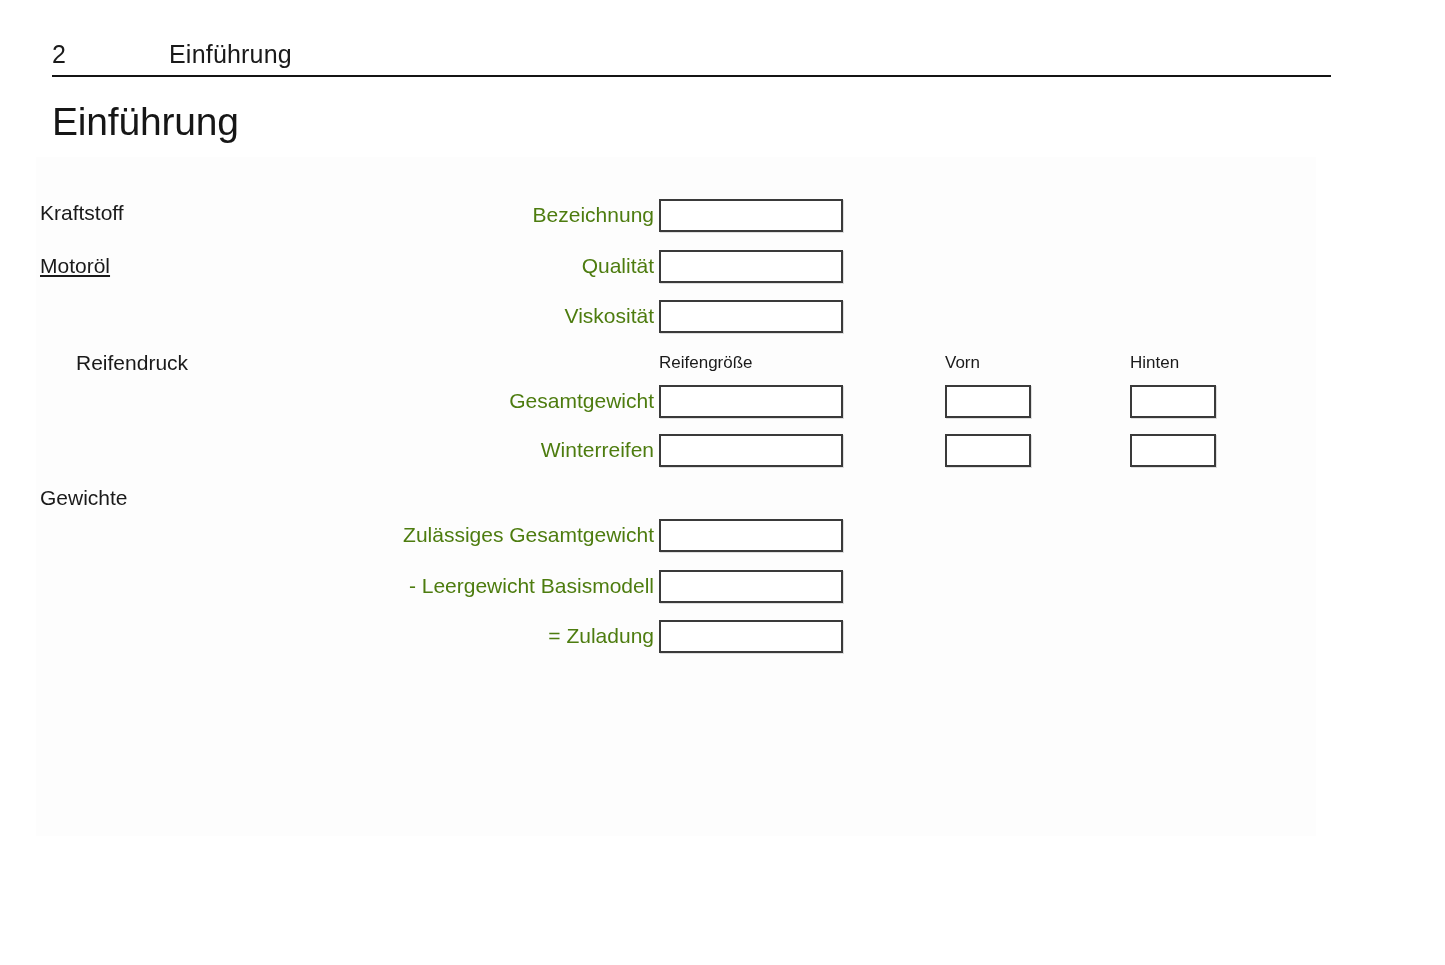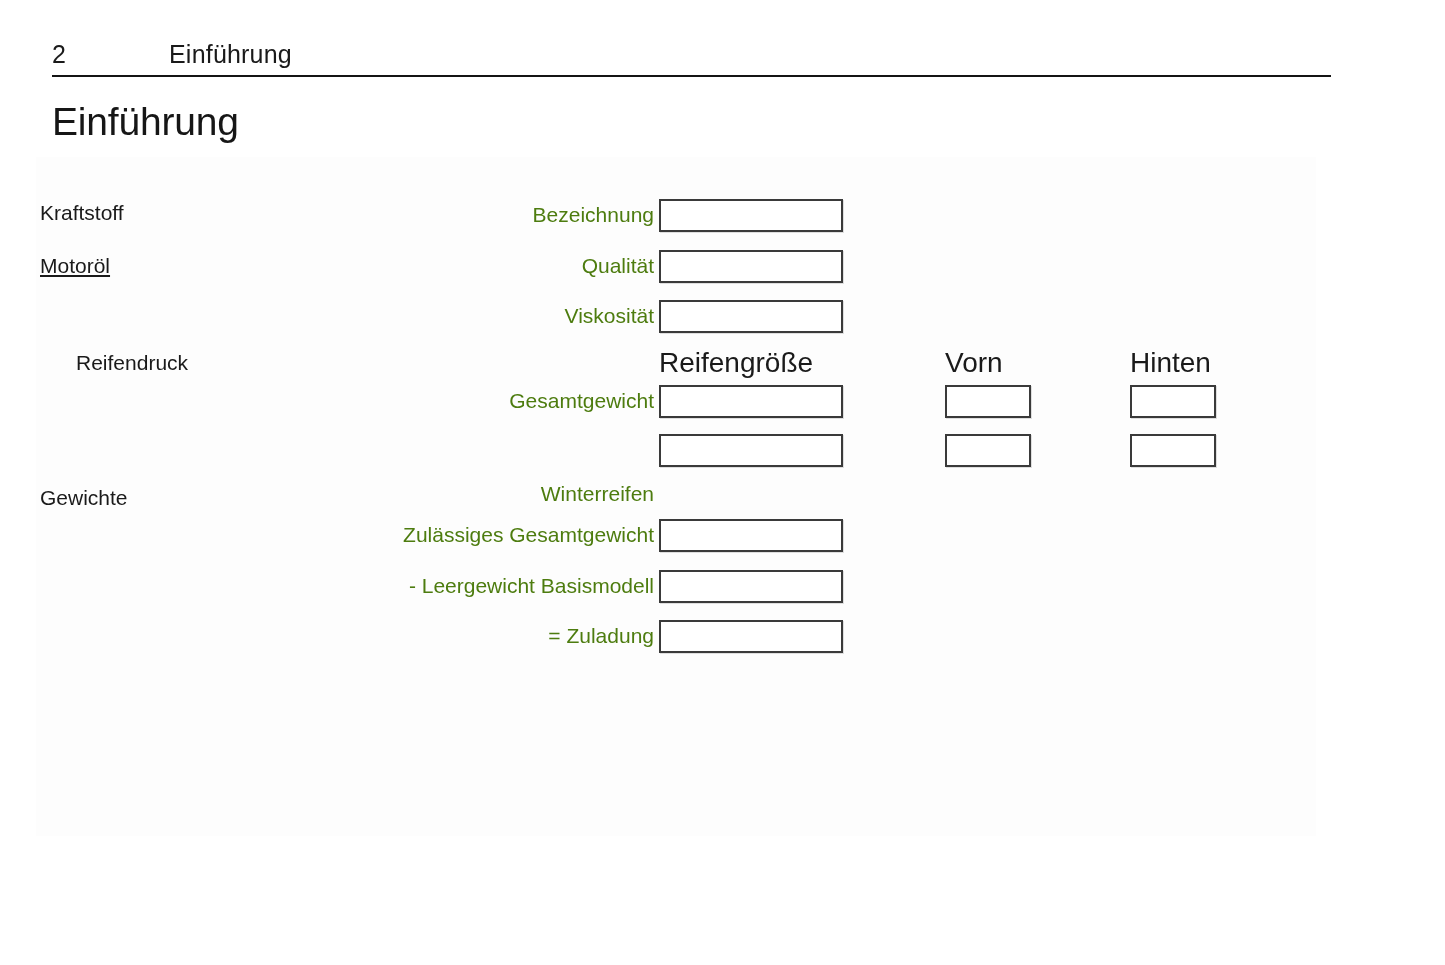--- a/index.html
+++ b/index.html
@@ -72,21 +72,21 @@
   .section-label {
     position: absolute;
     font-size: 21px;
     line-height: 26px;
     color: #1a1a1a;
     white-space: nowrap;
   }
 
   .col-head {
     position: absolute;
-    font-size: 28px;
+    font-size: 17px;
     line-height: 26px;
     color: #1a1a1a;
     white-space: nowrap;
   }
 
   .field-row {
     position: absolute;
     height: 34px;
   }
   .field-label {
@@ -163,21 +163,21 @@
   </div>
 
   <div class="field-row" style="left:0; top:228px; width:1180px;">
     <div class="field-label" style="right:557px;">Gesamtgewicht</div>
     <div class="field-box wide"></div>
     <div class="field-box box-front"></div>
     <div class="field-box box-rear"></div>
   </div>
 
   <div class="field-row" style="left:0; top:277px; width:1180px;">
-    <div class="field-label" style="right:557px;margin-top:44px;">Winterreifen</div>
+    <div class="field-label" style="right:557px;">Winterreifen</div>
     <div class="field-box wide"></div>
     <div class="field-box box-front"></div>
     <div class="field-box box-rear"></div>
   </div>
 
   <div class="field-row" style="left:0; top:362px; width:807px;">
     <div class="field-label" style="right:184px;text-align:center;">Zulässiges Gesamtgewicht</div>
     <div class="field-box wide"></div>
   </div>
 

